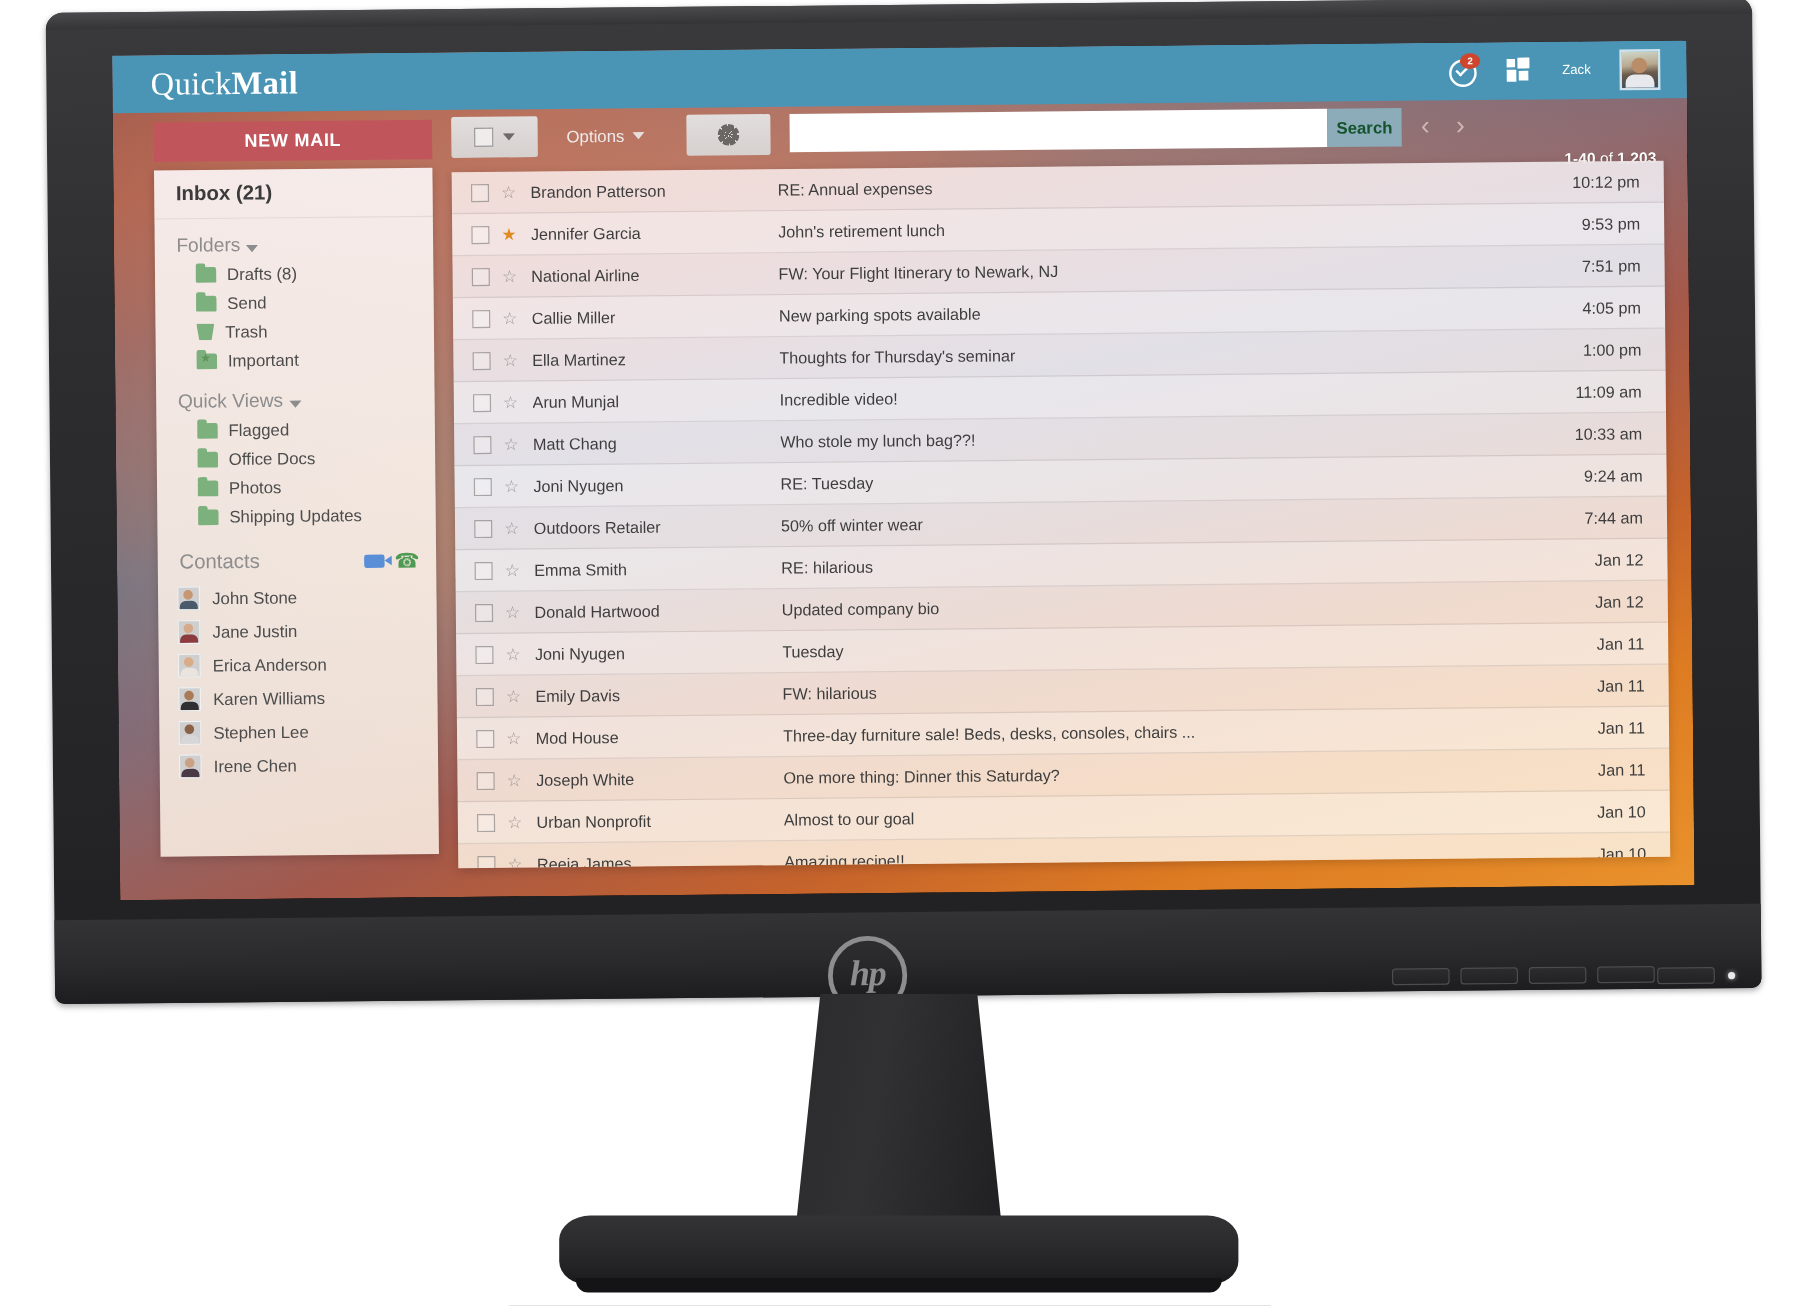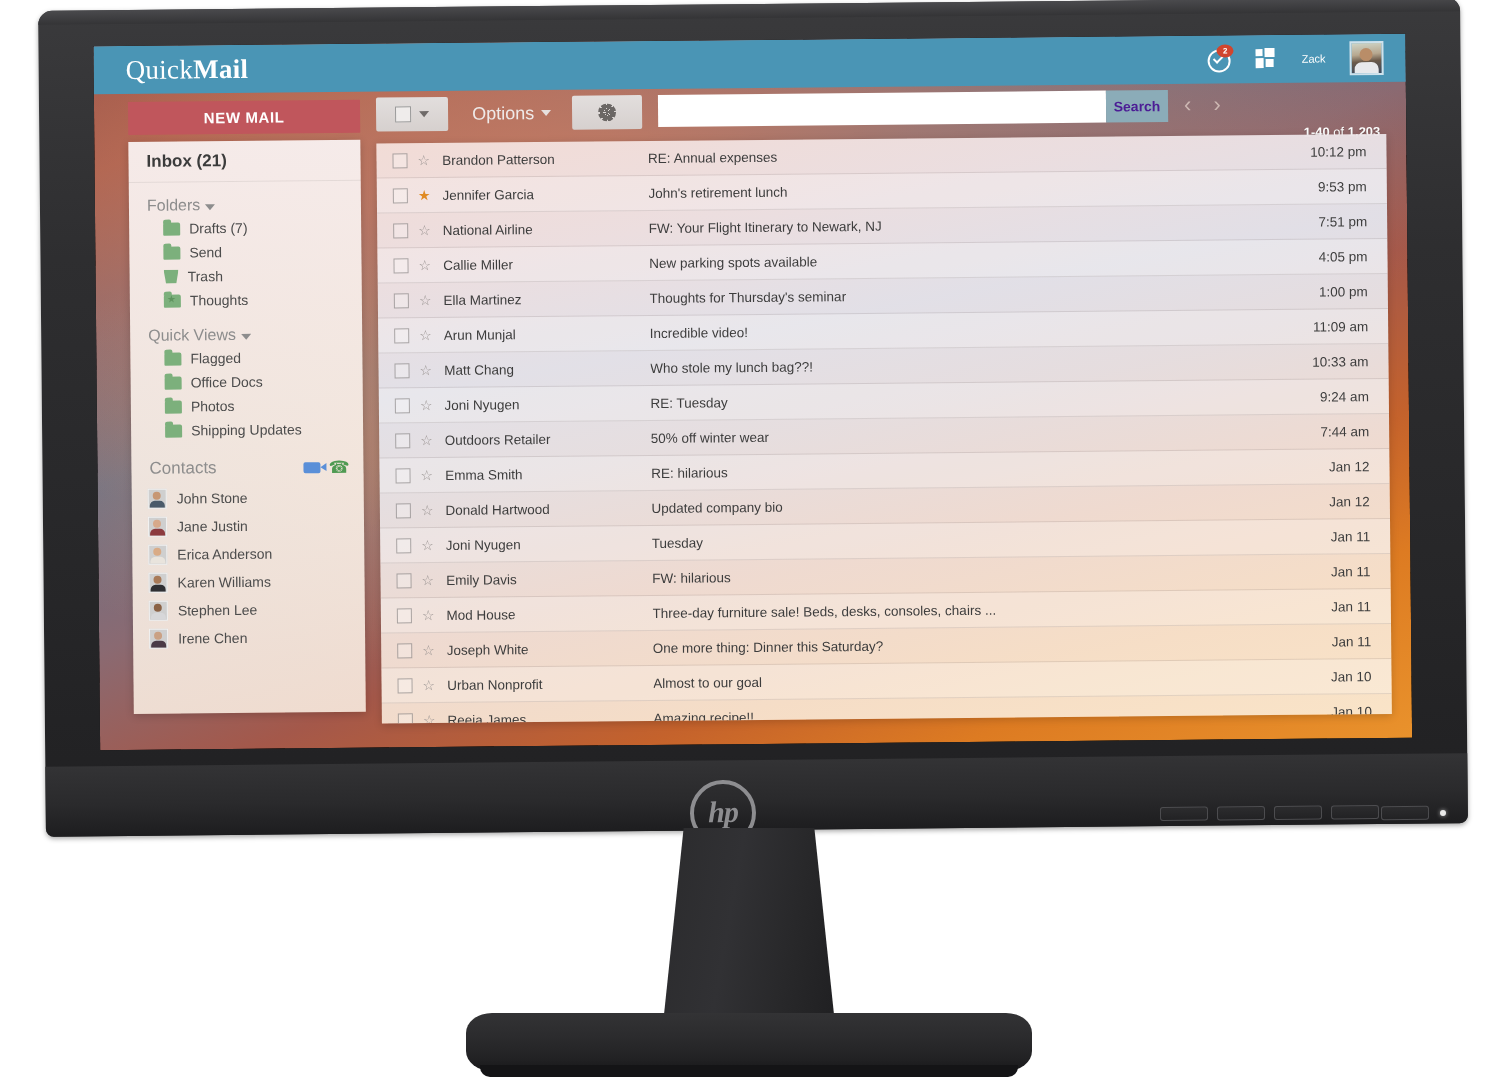--- a/index.html
+++ b/index.html
@@ -215,21 +215,21 @@
   }
   .tb-select { left:0; width:72px; gap:8px; }
   .cb-box { width:14px;height:14px;border:1px solid #9a9a9a;background:#efeceb; }
   .caret-dk {
     width:0;height:0;border-left:5px solid transparent;border-right:5px solid transparent;
     border-top:6px solid #6f6a69;
   }
   .tb-options {
     position:absolute; left:96px; top:0; height:34px;
     display:flex; align-items:center; gap:7px;
-    color:#efeae9; font-size:18px; cursor:pointer;
+    color:#efeae9; font-size:14px; cursor:pointer;
   }
   .caret-lt {
     width:0;height:0;border-left:5px solid transparent;border-right:5px solid transparent;
     border-top:6px solid #e6dfde;
   }
   .tb-gear { left:196px; width:70px; }
   .gear {
     width:18px;height:18px;border-radius:50%;
     background:
       radial-gradient(circle at 50% 50%, transparent 0 4px, #6b6765 4px 7px, transparent 7.5px),
@@ -241,21 +241,21 @@
   .search-wrap {
     position:absolute; left:282px; top:0; width:510px; height:32px;
     display:flex;
   }
   .search-input {
     flex:1; border:none; outline:none; background:#fff;
     font-size:14px; padding:0 8px; color:#333;
     font-family:"Liberation Sans", sans-serif;
   }
   .search-btn {
-    width:62px; background:#8bacb8; color:#4c1d95; font-size:14px; font-weight:700;
+    width:62px; background:#8bacb8; color:#14532d; font-size:14px; font-weight:700;
     display:flex;align-items:center;justify-content:center; cursor:pointer;
   }
   .pager { position:absolute; left:808px; top:4px; display:flex; gap:22px; }
   .chev { color:#cdb7b2; font-size:22px; line-height:22px; cursor:pointer; }
   .count {
     position:absolute; right:6px; top:36px;
     color:#fff; font-size:13px; text-shadow:0 1px 1px rgba(0,0,0,.3);
     white-space:nowrap;
   }
   .count b { font-weight:700; }
@@ -364,33 +364,33 @@
 
       <div class="sidebar">
         <div class="inbox-row">Inbox (21)</div>
 
         <div class="sb-section">
           <span>Folders</span>
           <span class="caret"></span>
         </div>
         <div class="sb-item">
           <span class="folder"></span>
-          <span>Drafts (7)</span>
+          <span>Drafts (8)</span>
         </div>
         <div class="sb-item">
           <span class="folder"></span>
           <span>Send</span>
         </div>
         <div class="sb-item">
           <span class="trash"></span>
           <span>Trash</span>
         </div>
         <div class="sb-item">
           <span class="folder star"></span>
-          <span>Thoughts</span>
+          <span>Important</span>
         </div>
 
         <div class="sb-section">
           <span>Quick Views</span>
           <span class="caret"></span>
         </div>
         <div class="sb-item">
           <span class="folder"></span>
           <span>Flagged</span>
         </div>

